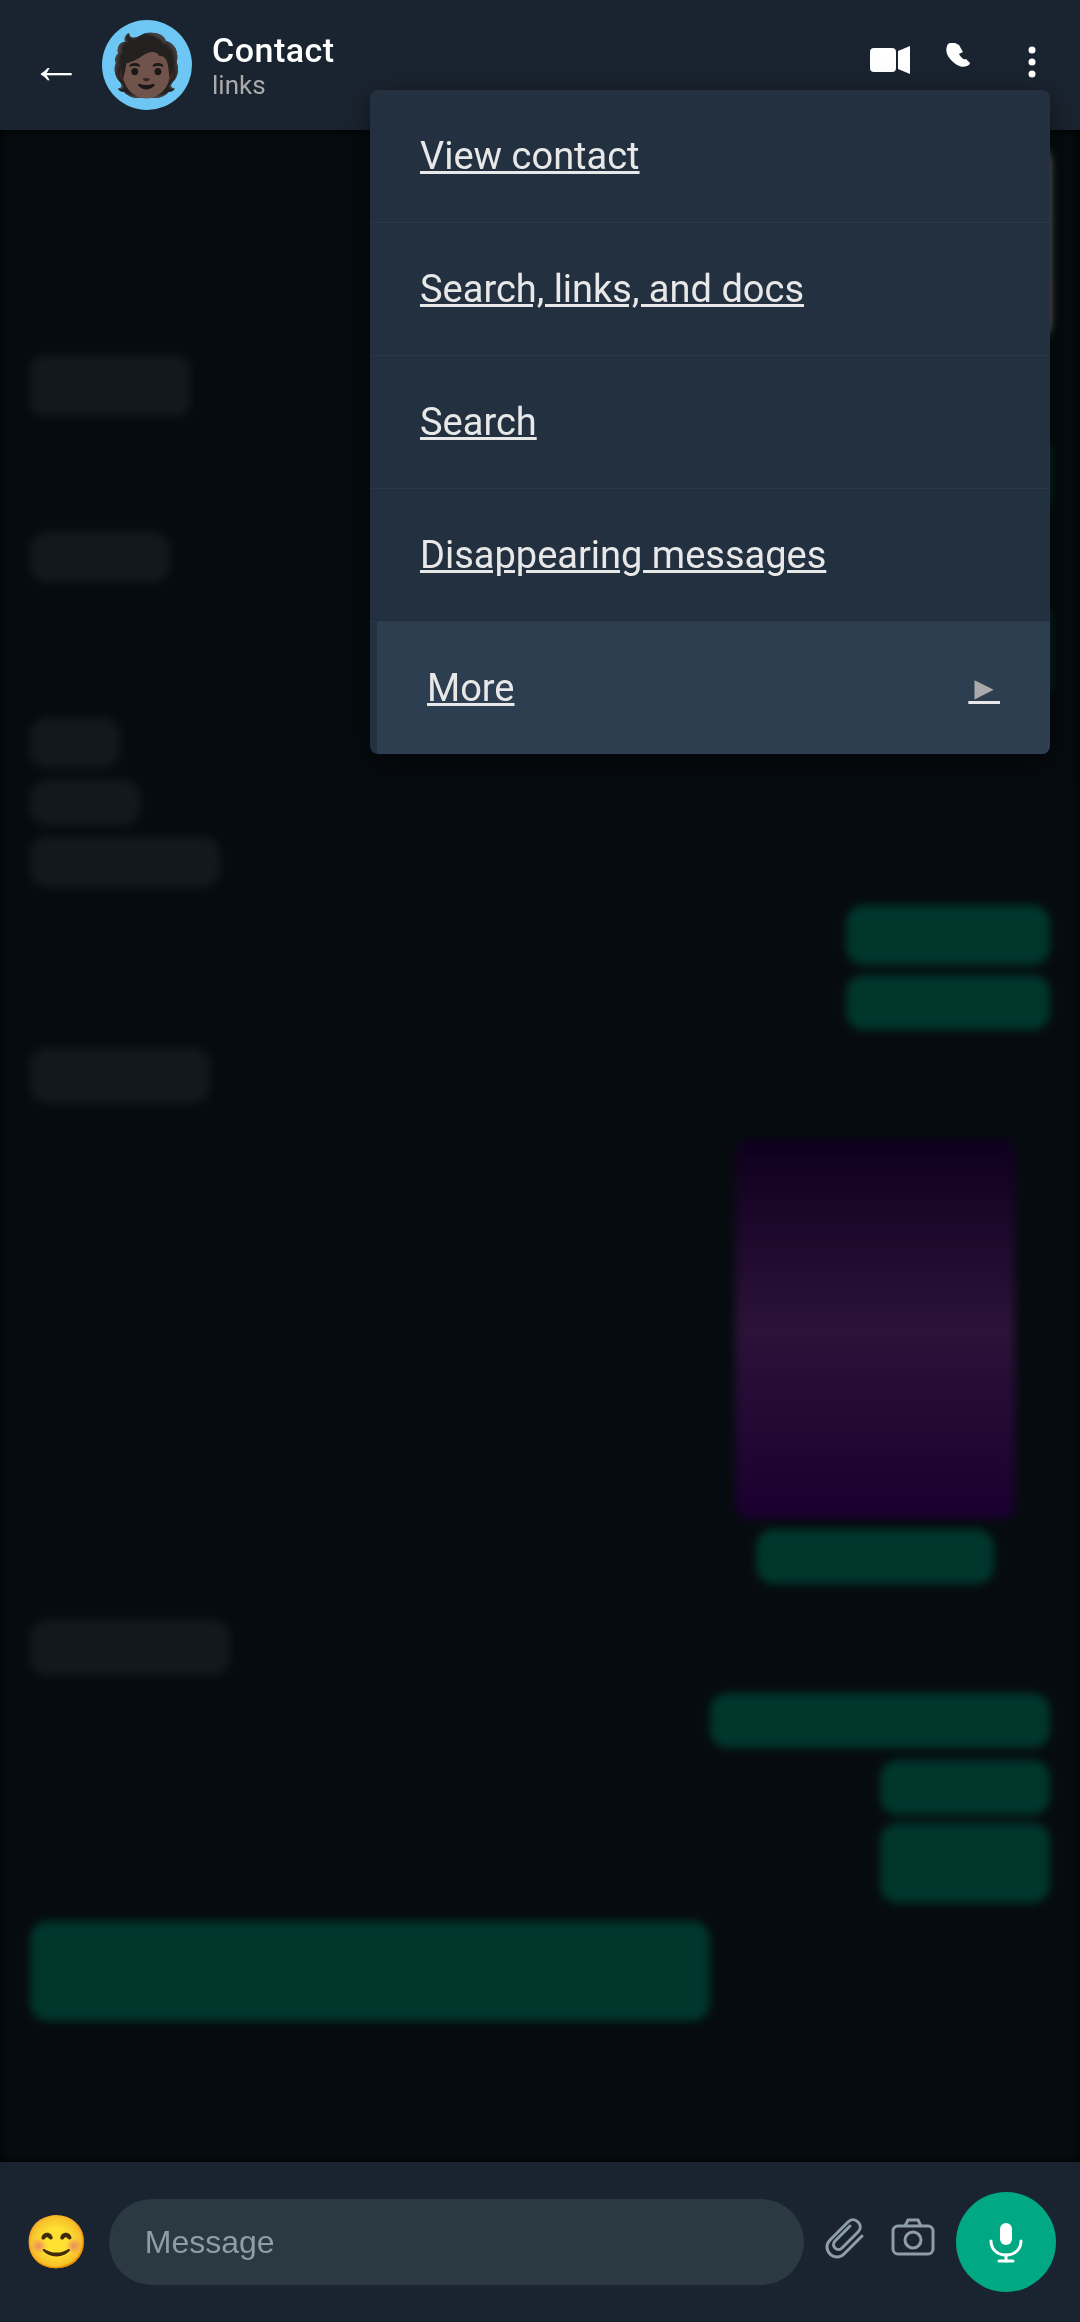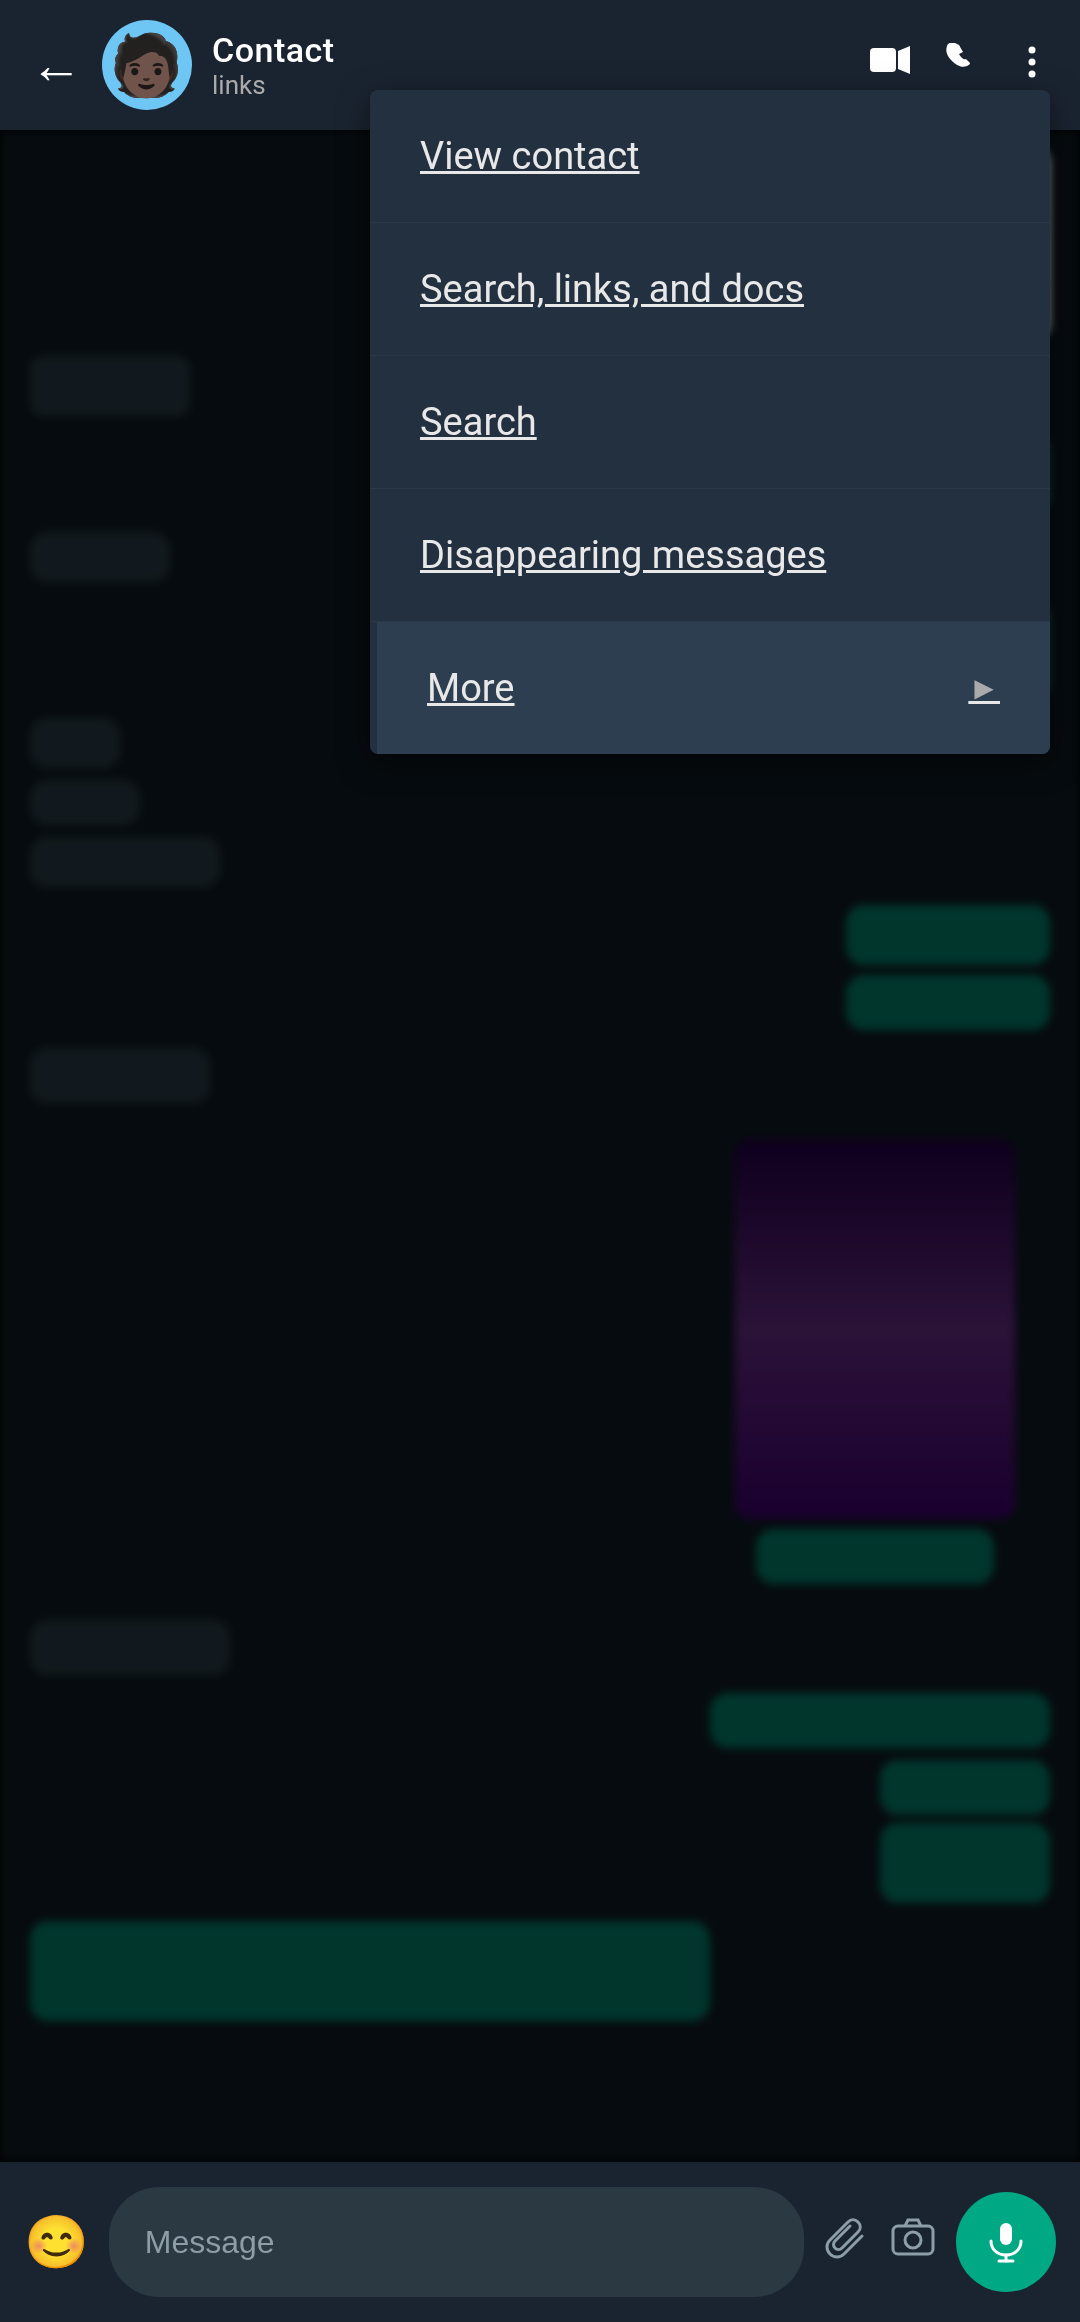--- a/index.html
+++ b/index.html
@@ -140,21 +140,21 @@
     }
 
     .emoji-btn {
       font-size: 52px;
       color: #8d9ea7;
       cursor: pointer;
     }
 
     .message-input {
       flex: 1;
-      height: 110px;
+      height: 86px;
       background: #2a3942;
       border: none;
       border-radius: 50px;
       color: #8d9ea7;
       font-size: 32px;
       padding: 0 36px;
       outline: none;
     }
 
     .message-input::placeholder {

